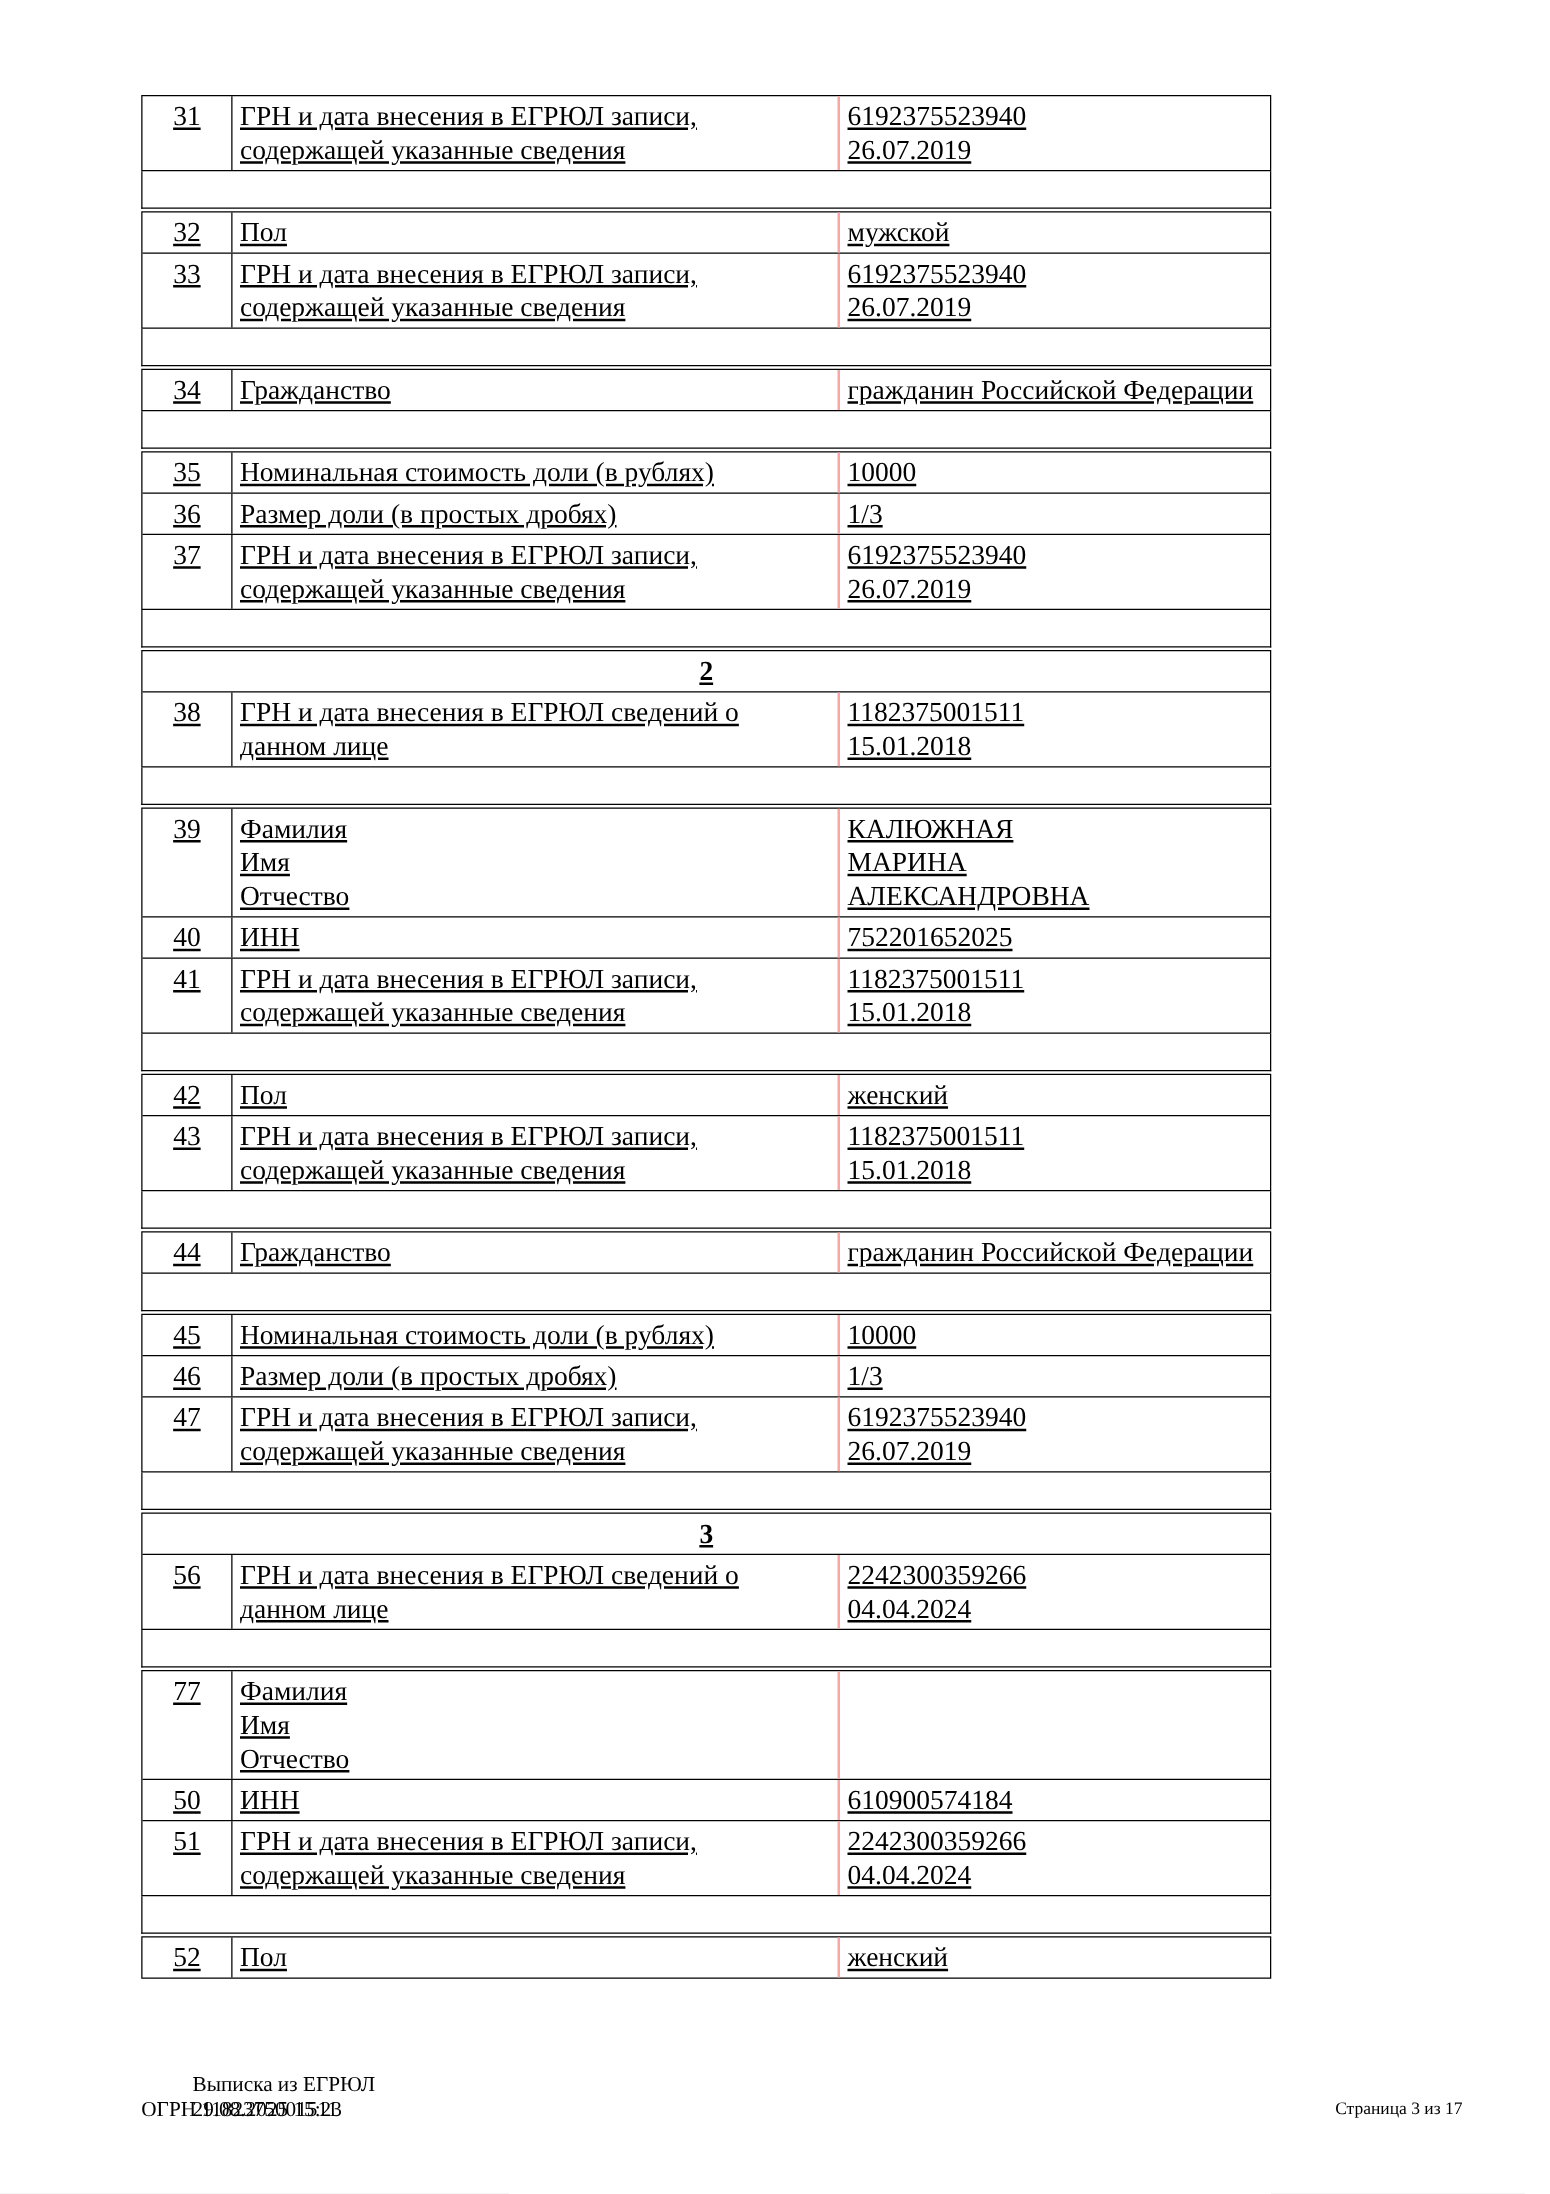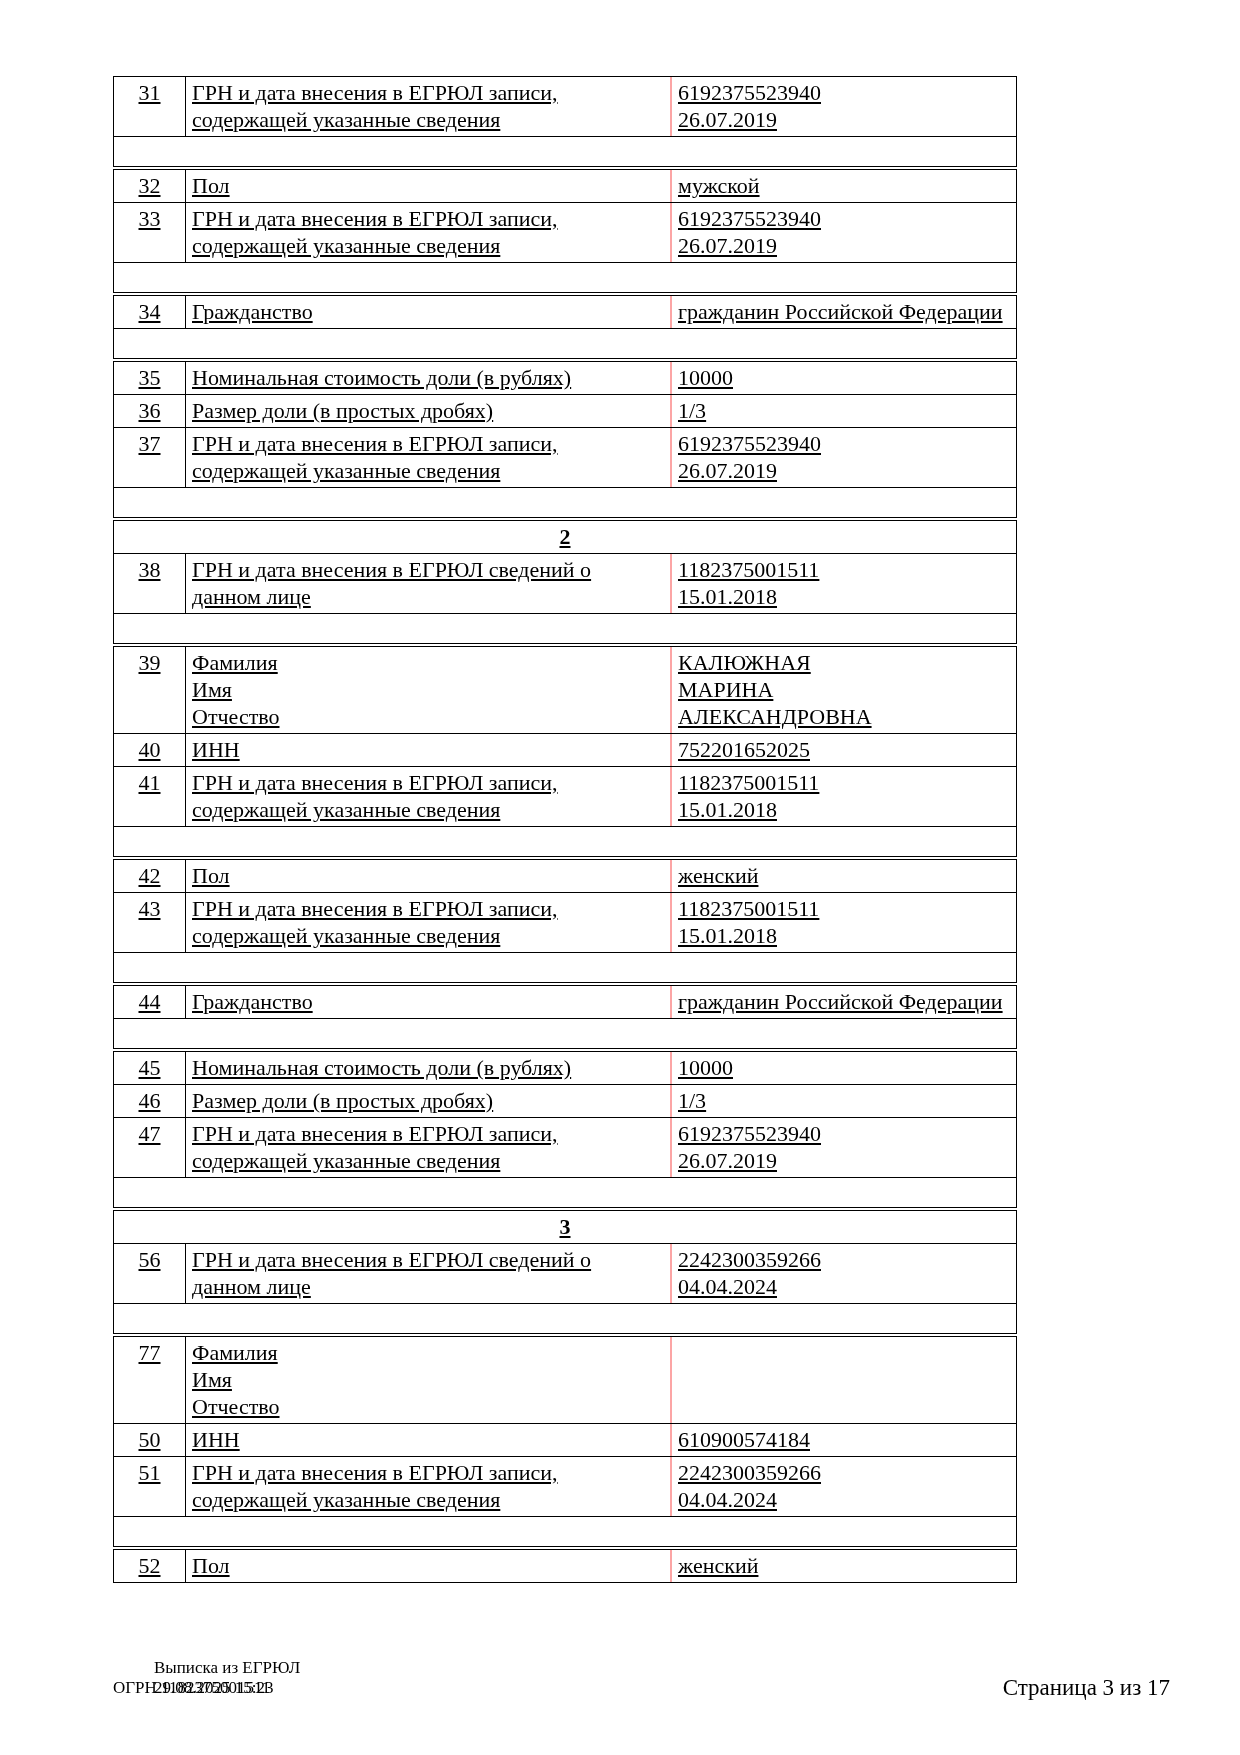--- a/index.html
+++ b/index.html
@@ -72,21 +72,21 @@
     text-align: left;
     font-size: 17px;
     line-height: 20px;
   }
   .footer-right {
     position: absolute;
     left: 113px;
     width: 1057px;
     top: 1678px;
     text-align: right;
-    font-size: 23px;
+    font-size: 14px;
     line-height: 20px;
   }
 </style>
 </head>
 <body>
 
 <div class="page">
   <div class="doc">
 
     <div class="block">

